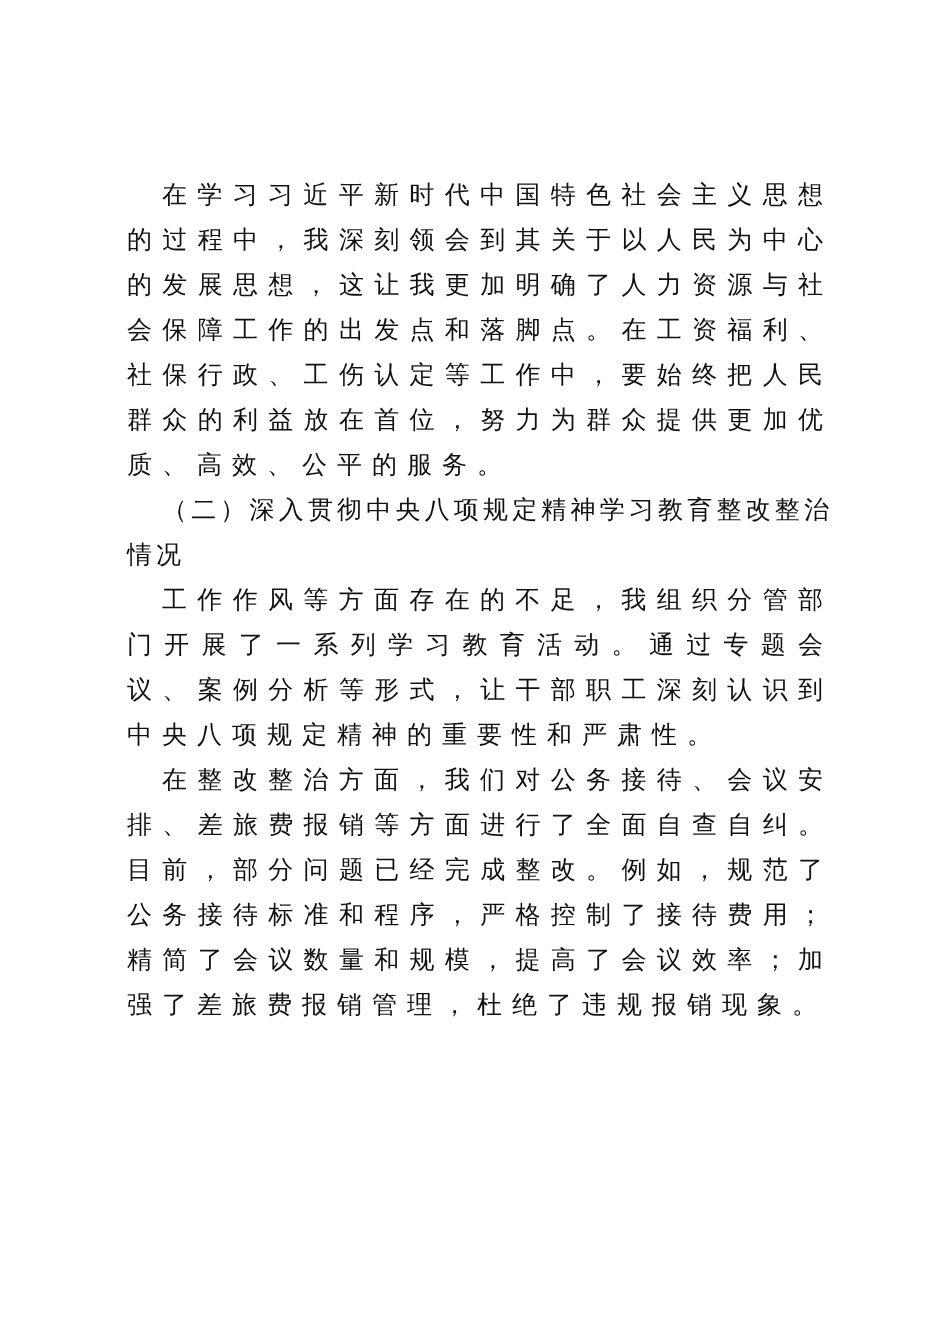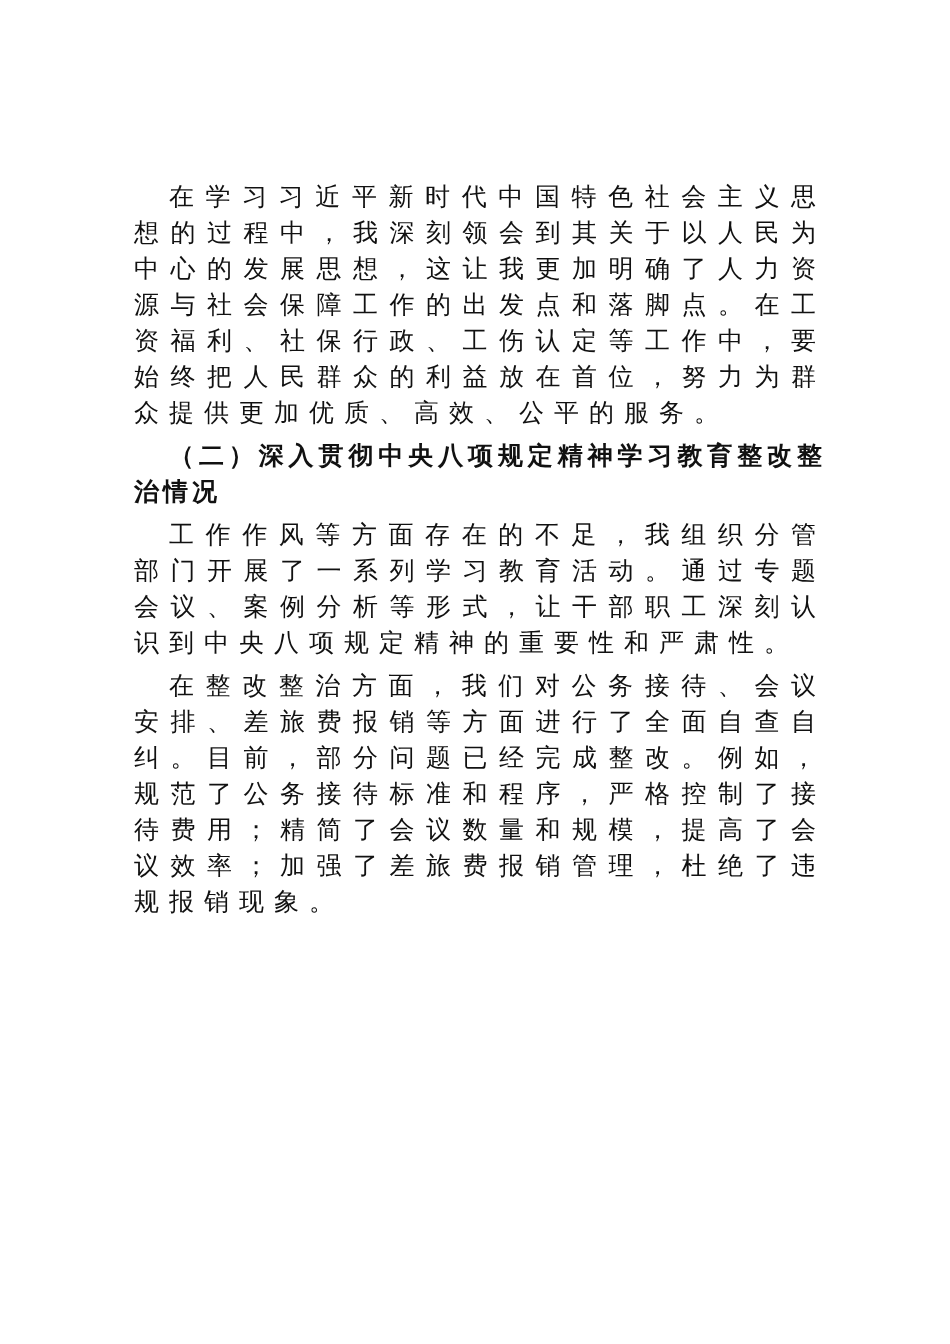--- a/index.html
+++ b/index.html
@@ -15,32 +15,32 @@
       color: #111111;
       font-family: "DejaVu Serif", "Liberation Serif", serif;
     }
     .page {
       position: absolute;
       left: 127px;
       top: 172px;
       width: 706px;
     }
     .para {
-      margin: 7px;
+      margin: 0;
       font-size: 25px;
-      line-height: 36px;
+      line-height: 45px;
       letter-spacing: 10px;
       text-indent: 35px;
       text-align: justify;
       text-justify: inter-character;
       word-break: break-all;
     }
     .para.heading {
       text-indent: 35px;
-      font-weight: bold;
+      font-weight: normal;
       letter-spacing: 4px;
     }
   </style>
 </head>
 <body>
 
 <div class="page">
   <p class="para">在学习习近平新时代中国特色社会主义思想的过程中，我深刻领会到其关于以人民为中心的发展思想，这让我更加明确了人力资源与社会保障工作的出发点和落脚点。在工资福利、社保行政、工伤认定等工作中，要始终把人民群众的利益放在首位，努力为群众提供更加优质、高效、公平的服务。</p>
   <p class="para heading">（二）深入贯彻中央八项规定精神学习教育整改整治情况</p>
   <p class="para">工作作风等方面存在的不足，我组织分管部门开展了一系列学习教育活动。通过专题会议、案例分析等形式，让干部职工深刻认识到中央八项规定精神的重要性和严肃性。</p>

